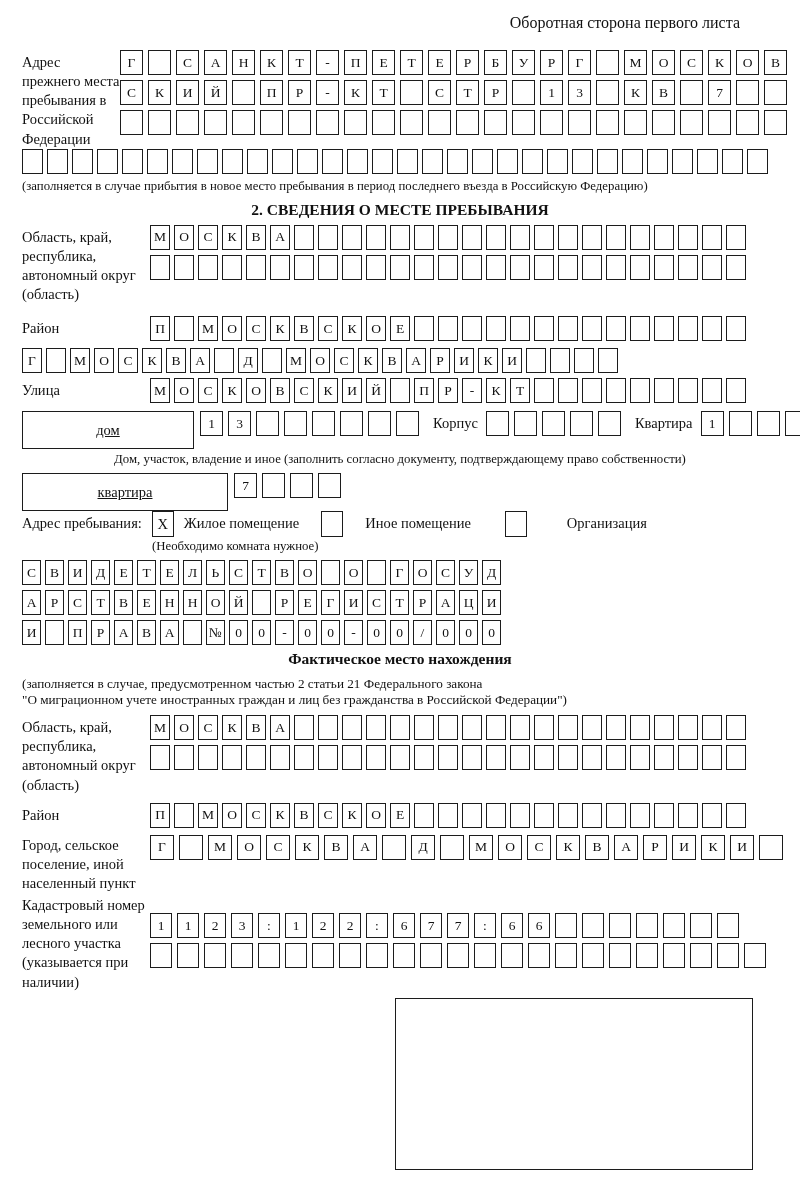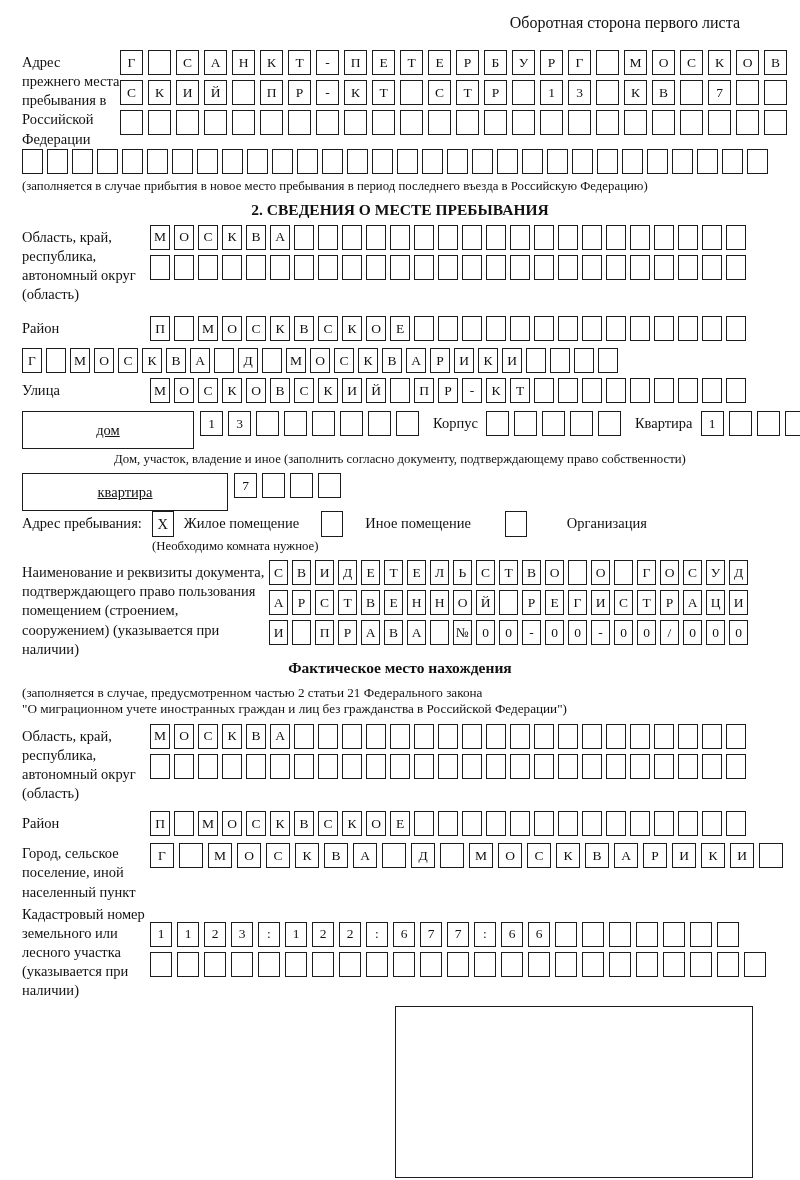--- a/index.html
+++ b/index.html
@@ -375,21 +375,20 @@
     <div class="checkbox" style="margin-left:10px;">X</div>
     <div class="inline-lbl" style="margin-left:10px;">Жилое помещение</div>
     <div class="checkbox" style="margin-left:22px;"></div>
     <div class="inline-lbl" style="margin-left:22px;">Иное помещение</div>
     <div class="checkbox" style="margin-left:34px;"></div>
     <div class="inline-lbl" style="margin-left:40px;">Организация</div>
   </div>
   <div class="note-center" style="width:330px; margin:2px 0 6px 130px;">(Необходимо комната нужное)</div>
 
   <div class="frow">
-    <div class="label lblcol-doc">Наименование и реквизиты документа, подтверждающего право пользования помещением (строением, сооружением) (указывается при наличии)</div>
     <div>
       <div class="grid-row c23">
           <div class="cell">С</div>
           <div class="cell">В</div>
           <div class="cell">И</div>
           <div class="cell">Д</div>
           <div class="cell">Е</div>
           <div class="cell">Т</div>
           <div class="cell">Е</div>
           <div class="cell">Л</div>

